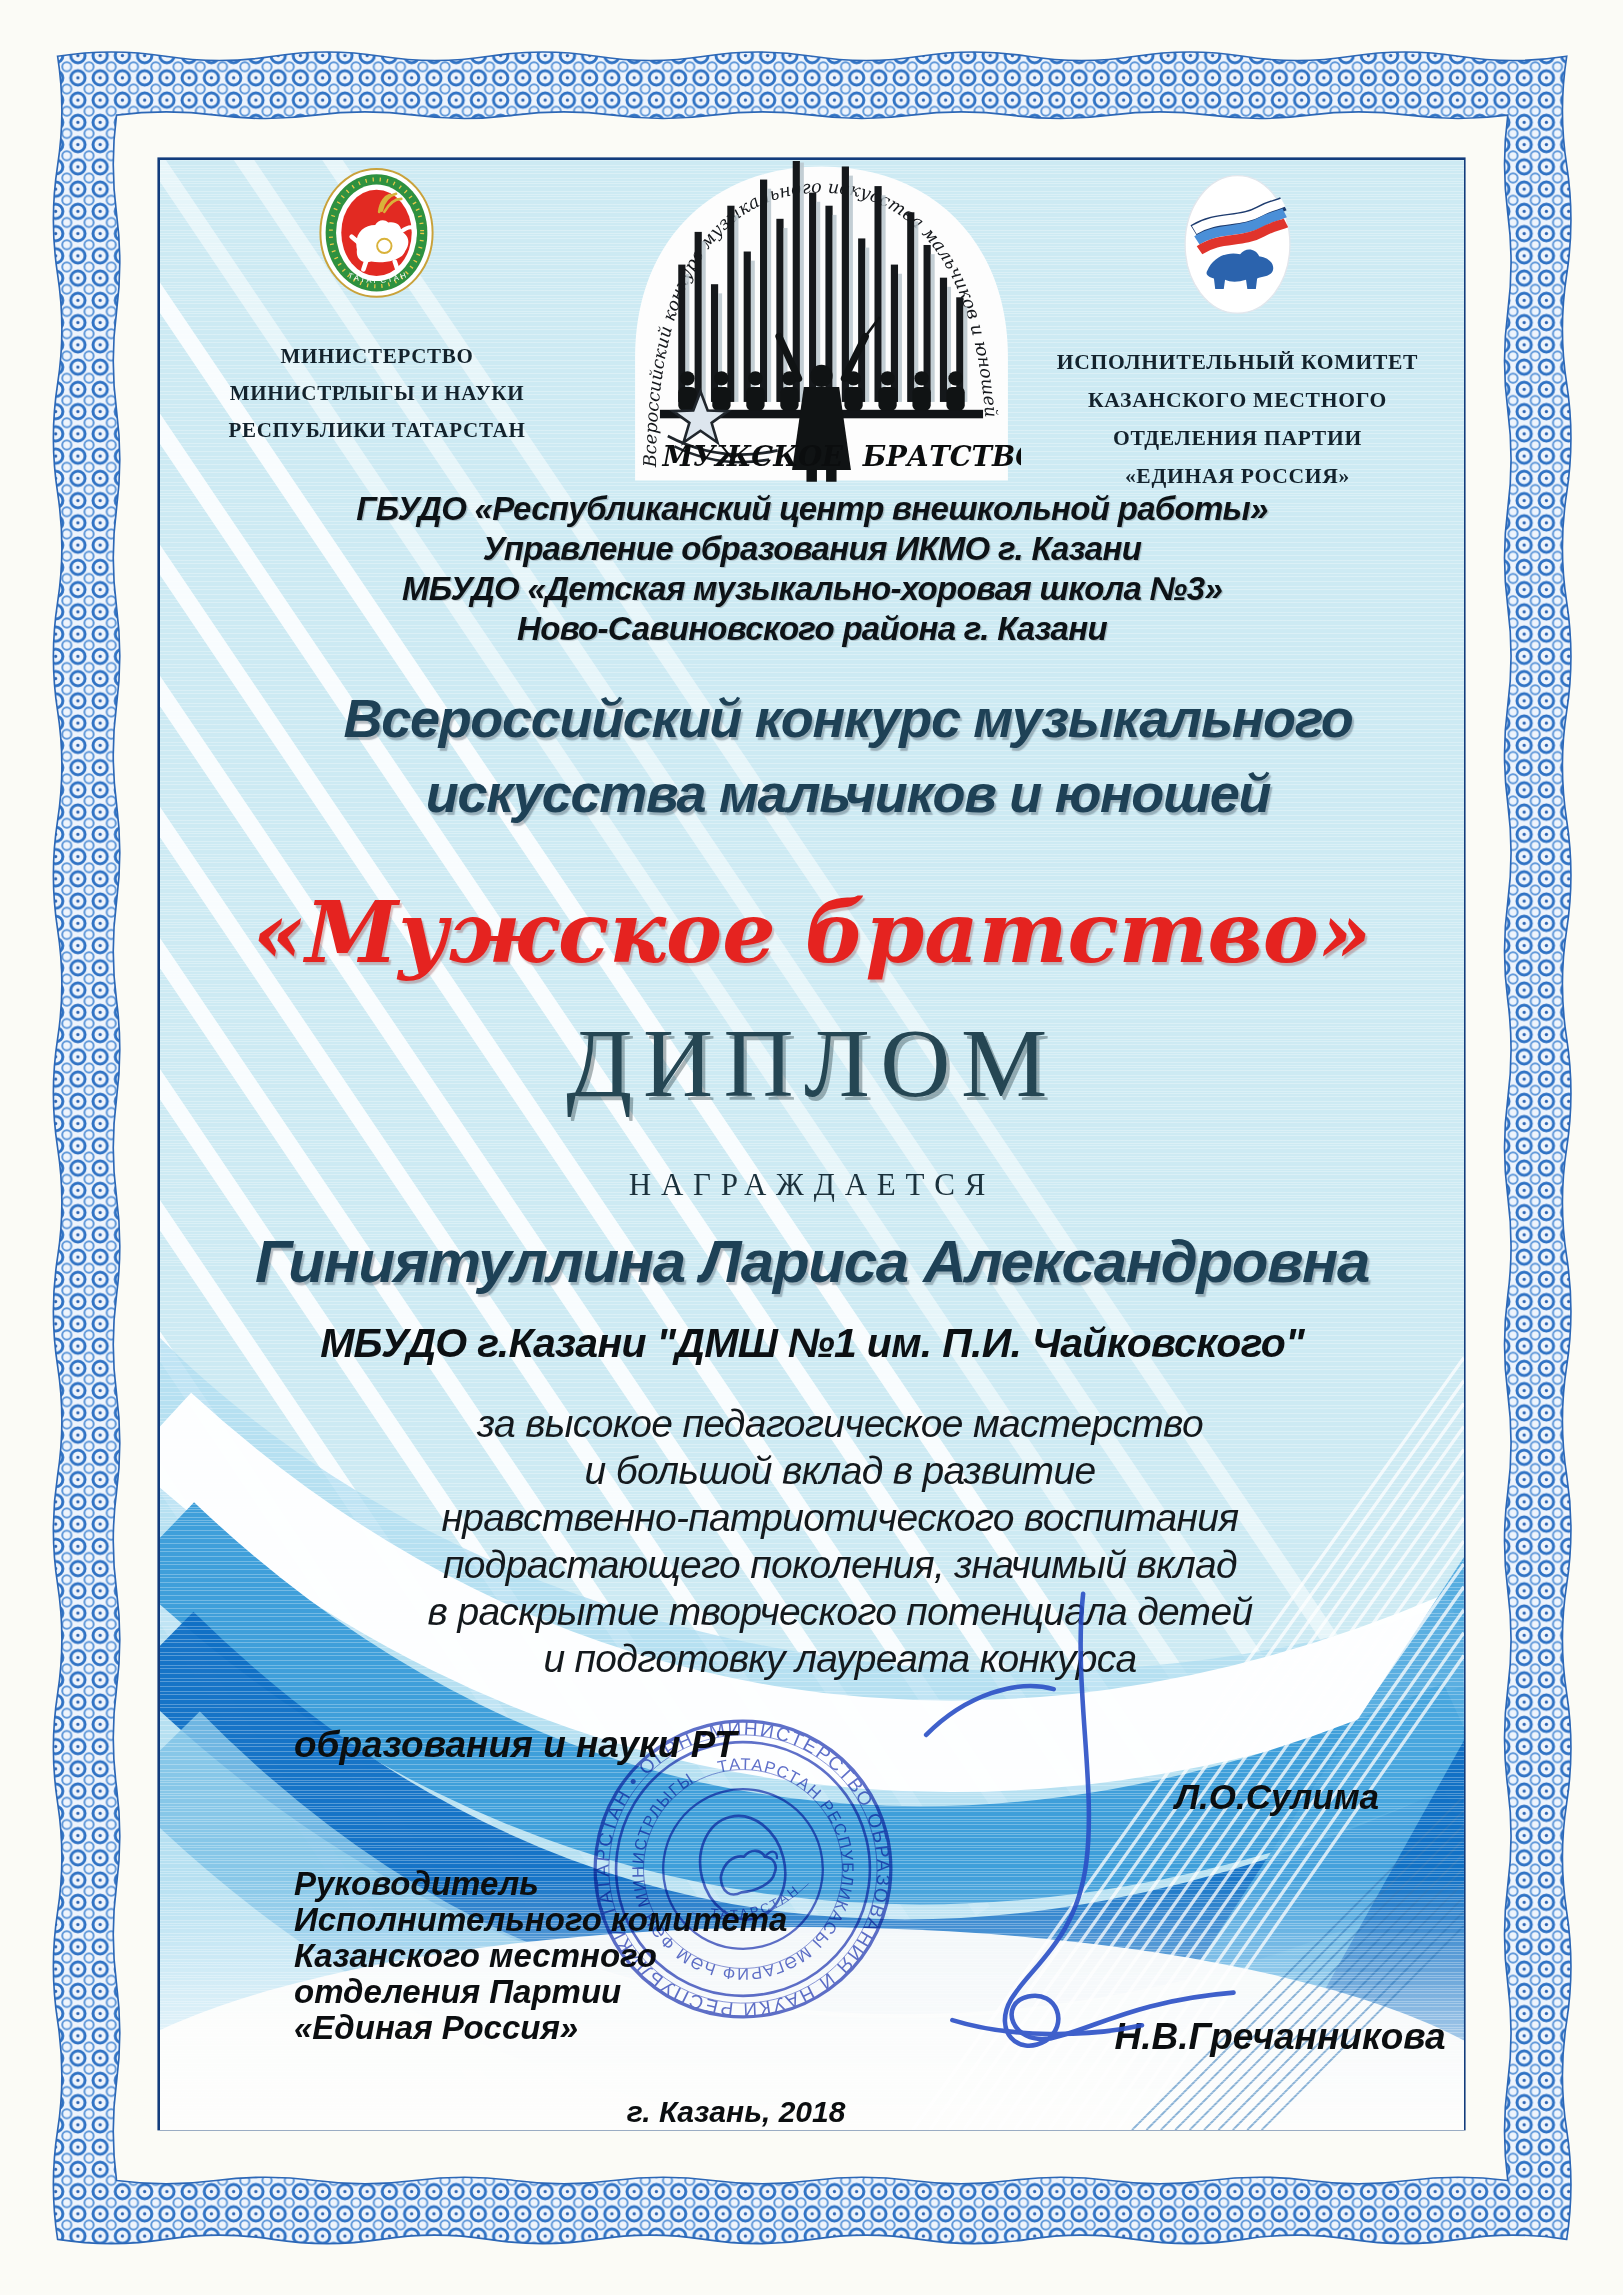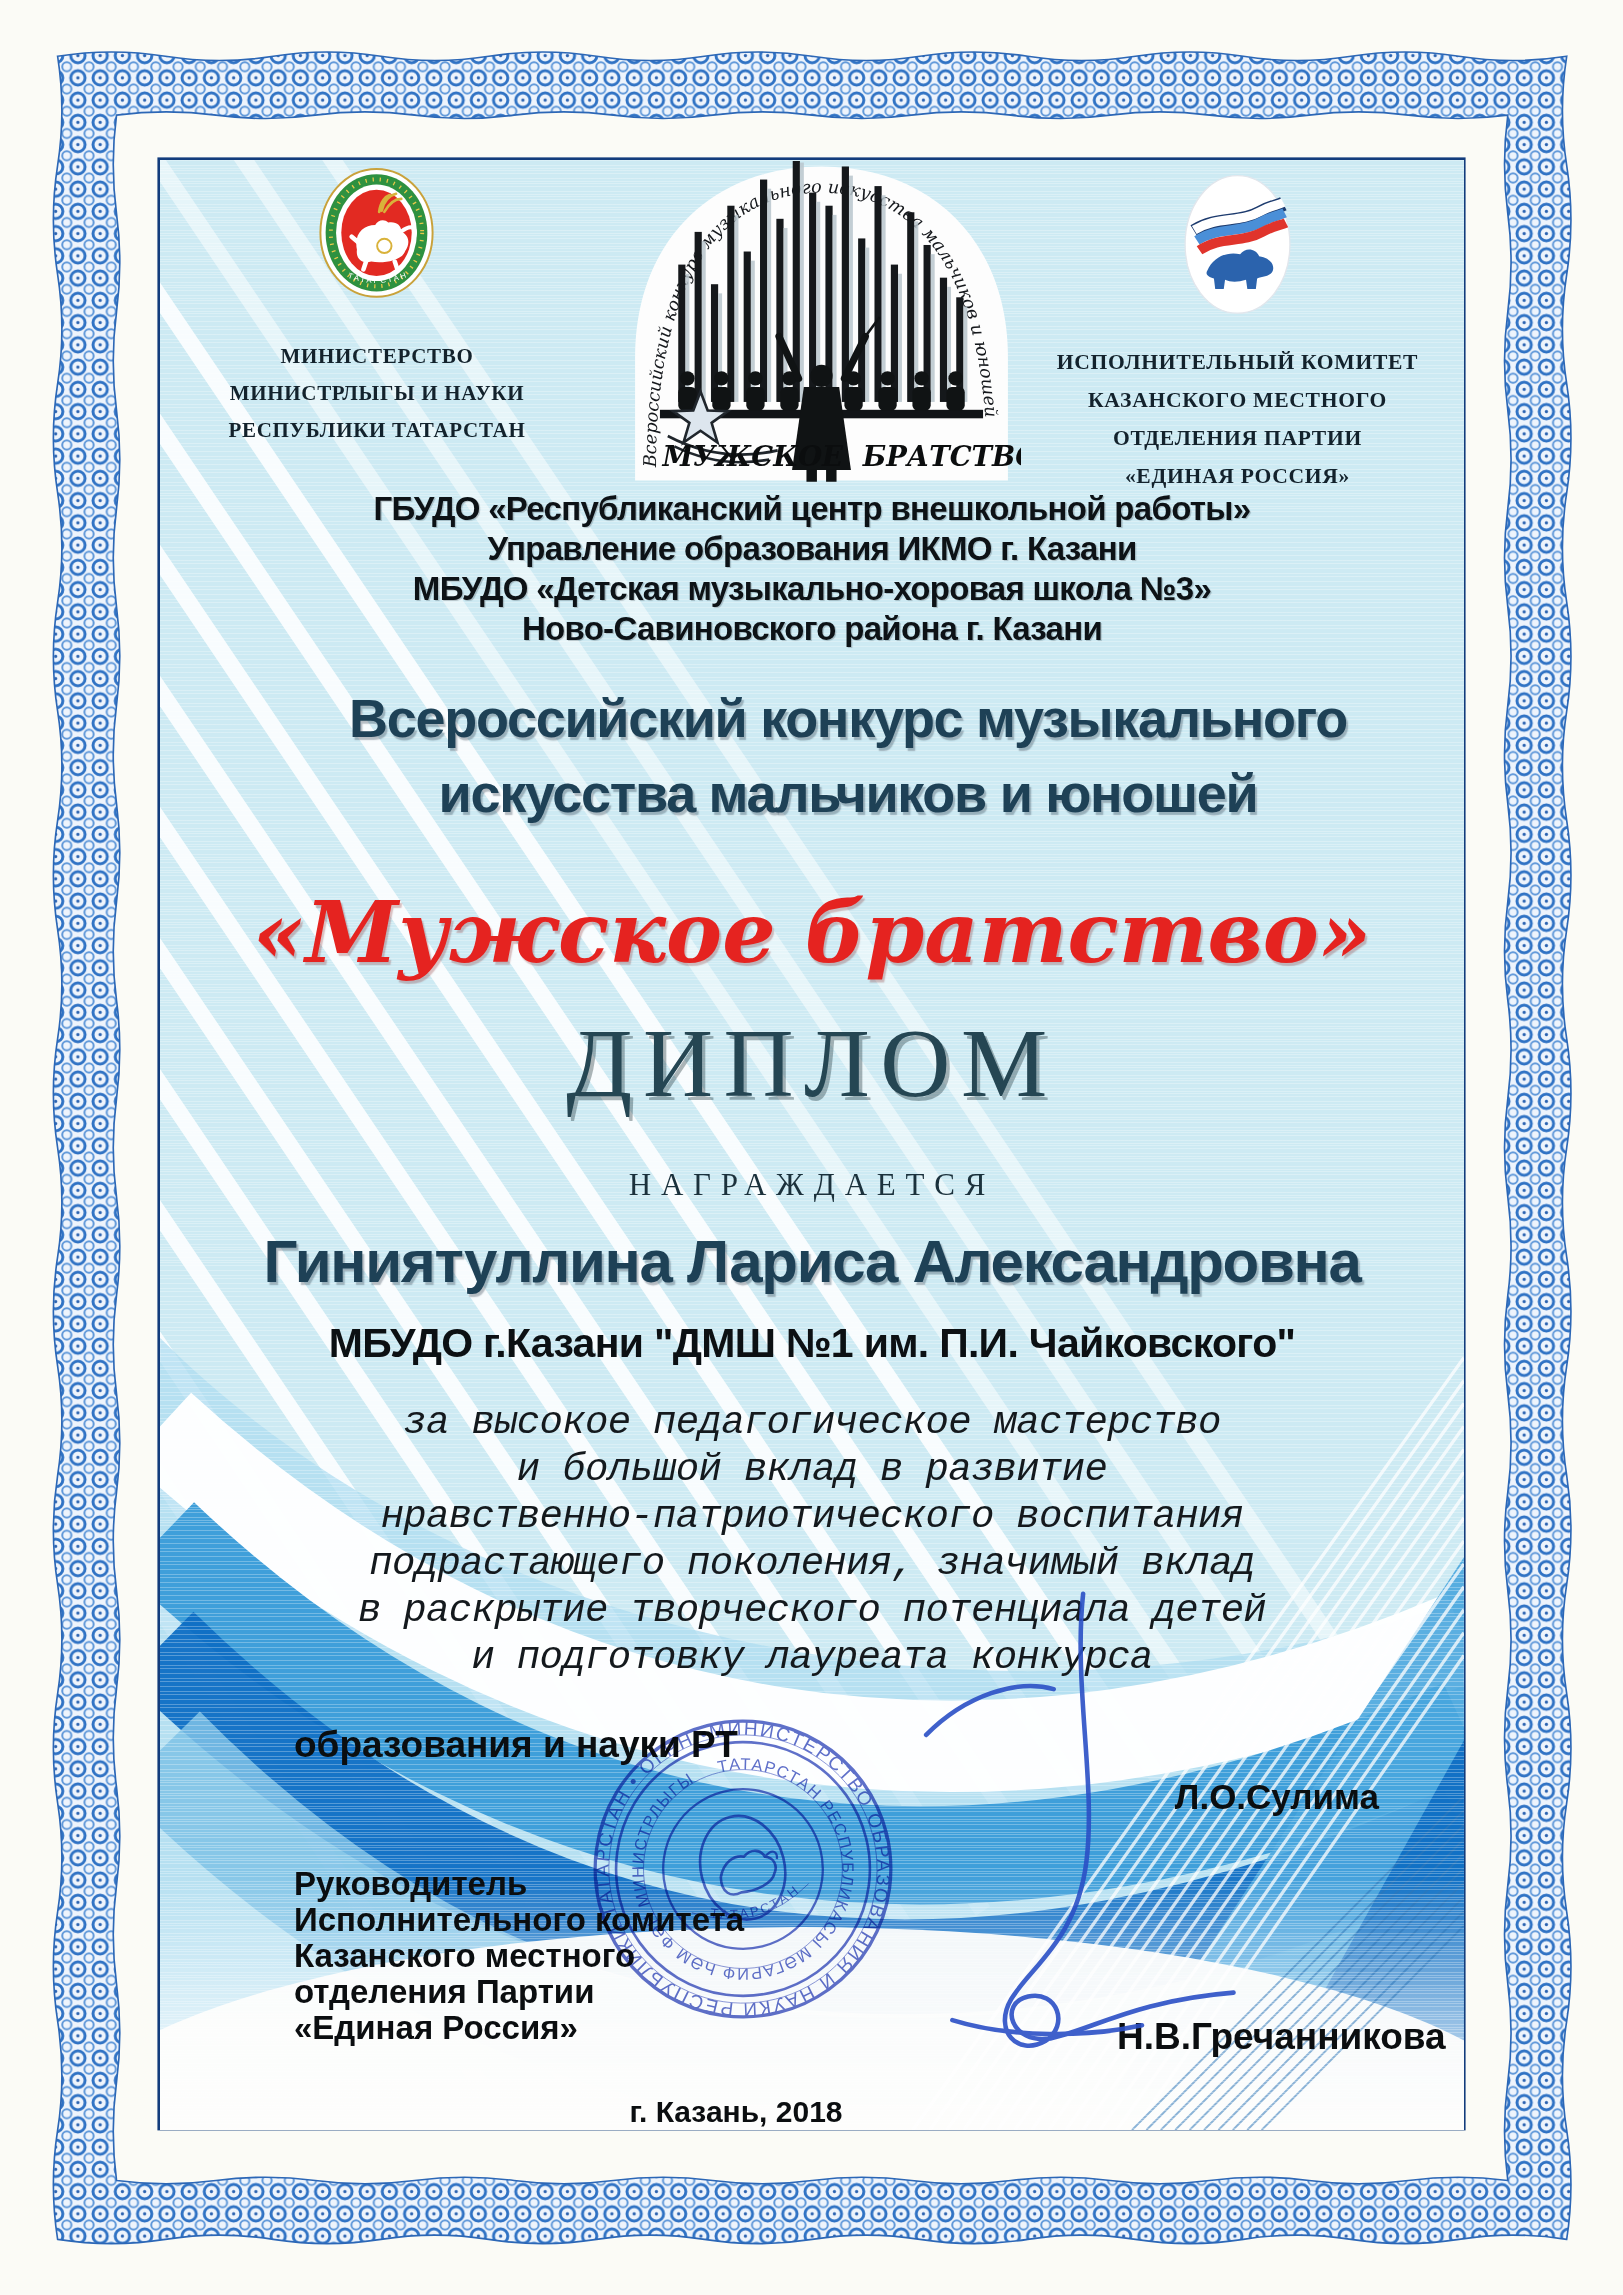--- a/index.html
+++ b/index.html
@@ -6,39 +6,39 @@
   #page{position:relative;width:1623px;height:2295px;background:#fbfbf6;overflow:hidden;
         font-family:"Liberation Sans",sans-serif;}
   .abs{position:absolute;}
   #frame{left:0;top:0;width:1623px;height:2295px;z-index:1;}
   .content{left:160px;top:160px;width:1304px;height:1970px;z-index:2;overflow:hidden;
            background:#cdeaf3;}
   .scan{left:0;top:0;width:100%;height:100%;z-index:1;
         background:repeating-linear-gradient(180deg,rgba(255,255,255,.28) 0 0.7px,rgba(255,255,255,0) 0.7px 2.6px);}
   .bgsvg{left:0;top:0;width:1304px;height:1970px;z-index:0;}
   .layer{z-index:3;}
-  .sans-bi{font-family:"Liberation Sans",sans-serif;font-weight:bold;}
+  .sans-bi{font-family:"Liberation Sans",sans-serif;font-weight:bold;font-style:italic;}
   .serif{font-family:"Liberation Serif",serif;}
   .dserif-bi{font-family:"DejaVu Serif",serif;font-weight:bold;font-style:italic;}
   .ctext{left:0;width:1304px;text-align:center;}
   .org-head{font-family:"Liberation Serif",serif;font-weight:bold;color:#13222c;
             font-size:21px;line-height:37px;letter-spacing:0.7px;text-align:center;margin-top:14px;}
   .org-lines{top:329px;font-size:33px;line-height:40px;color:#0d1216;letter-spacing:-0.7px;
              text-shadow:1.3px 1.3px 0.7px rgba(40,50,60,.25);}
   .title{top:521px;font-size:54px;line-height:75px;color:#1e4156;letter-spacing:-1.3px;
          text-shadow:2px 2.6px 1.3px rgba(25,40,55,.3);margin-left:36px;}
   .red-title{top:723px;font-size:84px;color:#e52320;text-shadow:2px 2.6px 1.3px rgba(120,10,10,.25);}
   .diplom{top:848px;font-size:97px;color:#254653;letter-spacing:10.5px;font-weight:normal;
           text-shadow:3.3px 3.9px 0 rgba(25,45,52,.35);}
   .award-lbl{top:1007px;font-size:31px;color:#1b313c;letter-spacing:9.8px;font-weight:normal;}
   .recipient{top:1067px;font-size:60px;color:#1e4156;letter-spacing:-1.3px;
              text-shadow:2px 2.6px 1.3px rgba(25,40,55,.3);}
   .school{top:1160px;font-size:41px;color:#0c1013;letter-spacing:-0.7px;}
   .reason{top:1240px;font-size:39px;line-height:47px;color:#14191d;
-          font-family:Liberation Mono, monospace;font-style:italic;font-weight:normal;letter-spacing:-0.7px;}
+          font-family:Liberation Sans, sans-serif;font-style:italic;font-weight:normal;letter-spacing:-0.7px;margin-left:28px;}
   .sig1{left:134px;top:1553px;font-size:37px;line-height:63px;color:#0b0e10;}
   .sig1name{right:85px;top:1617px;font-size:35px;color:#0b0e10;}
   .sig2{left:134px;top:1706px;font-size:33px;line-height:36px;color:#0b0e10;}
   .sig2name{right:18.3px;top:1856px;font-size:37px;color:#0b0e10;}
   .cityyear{top:1935px;left:0;width:1152px;text-align:center;font-size:30px;color:#0b0e10;}
   .stampbox{left:426px;top:1552px;width:314px;height:314px;z-index:4;opacity:.82;mix-blend-mode:multiply;}
   .signbox{left:668px;top:1401px;width:471px;height:497px;z-index:5;}
   .logo-caption{font-family:"DejaVu Serif",serif;font-weight:bold;font-style:italic;}
 </style>
 </head>

